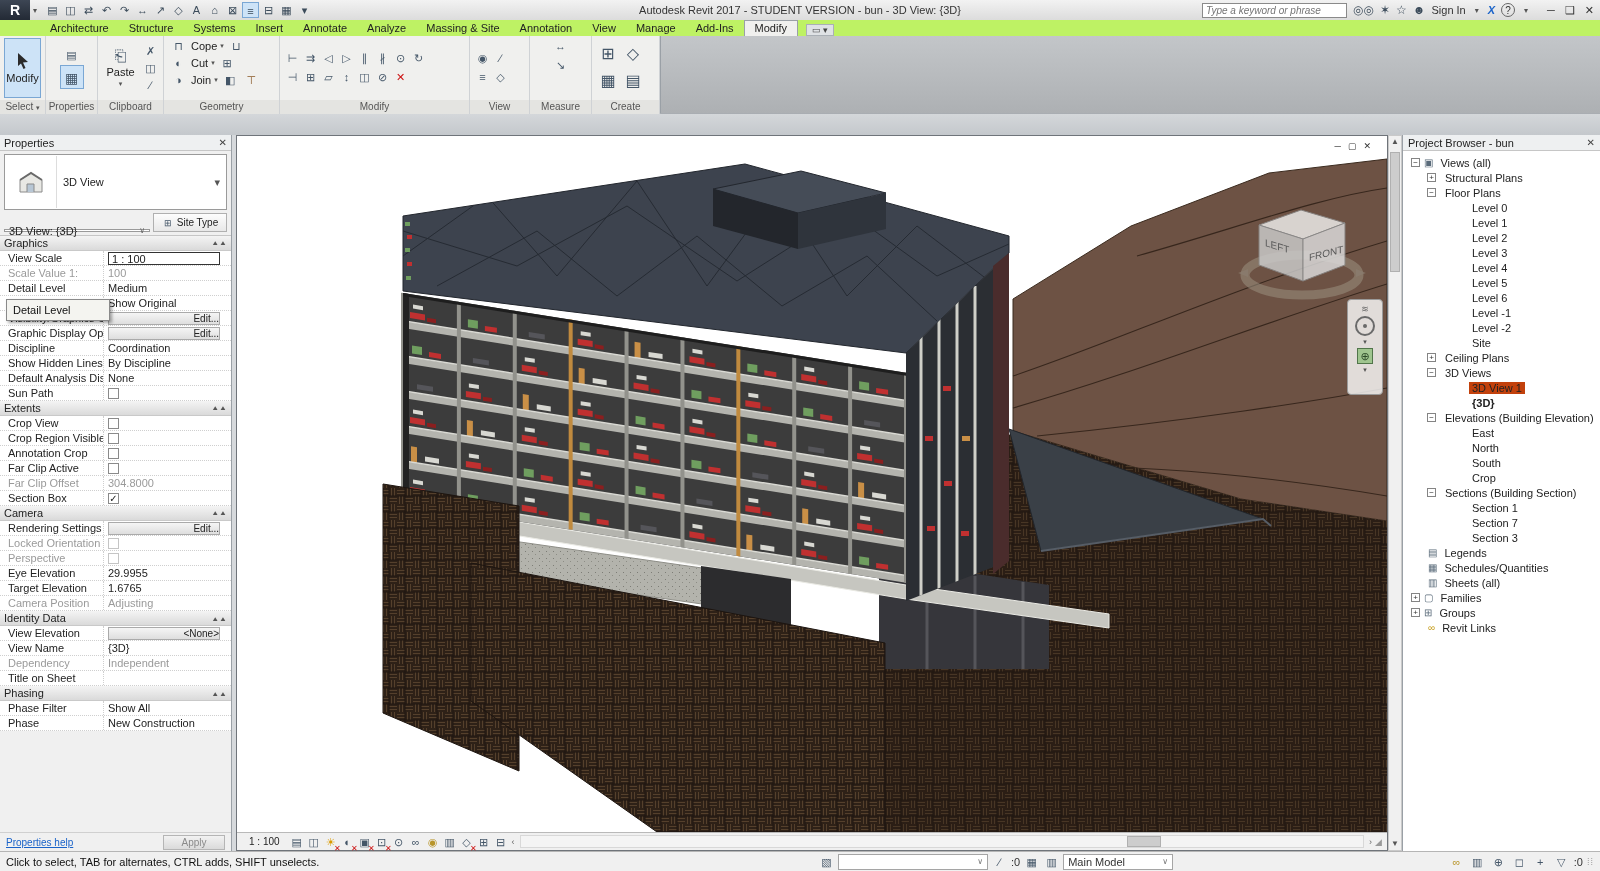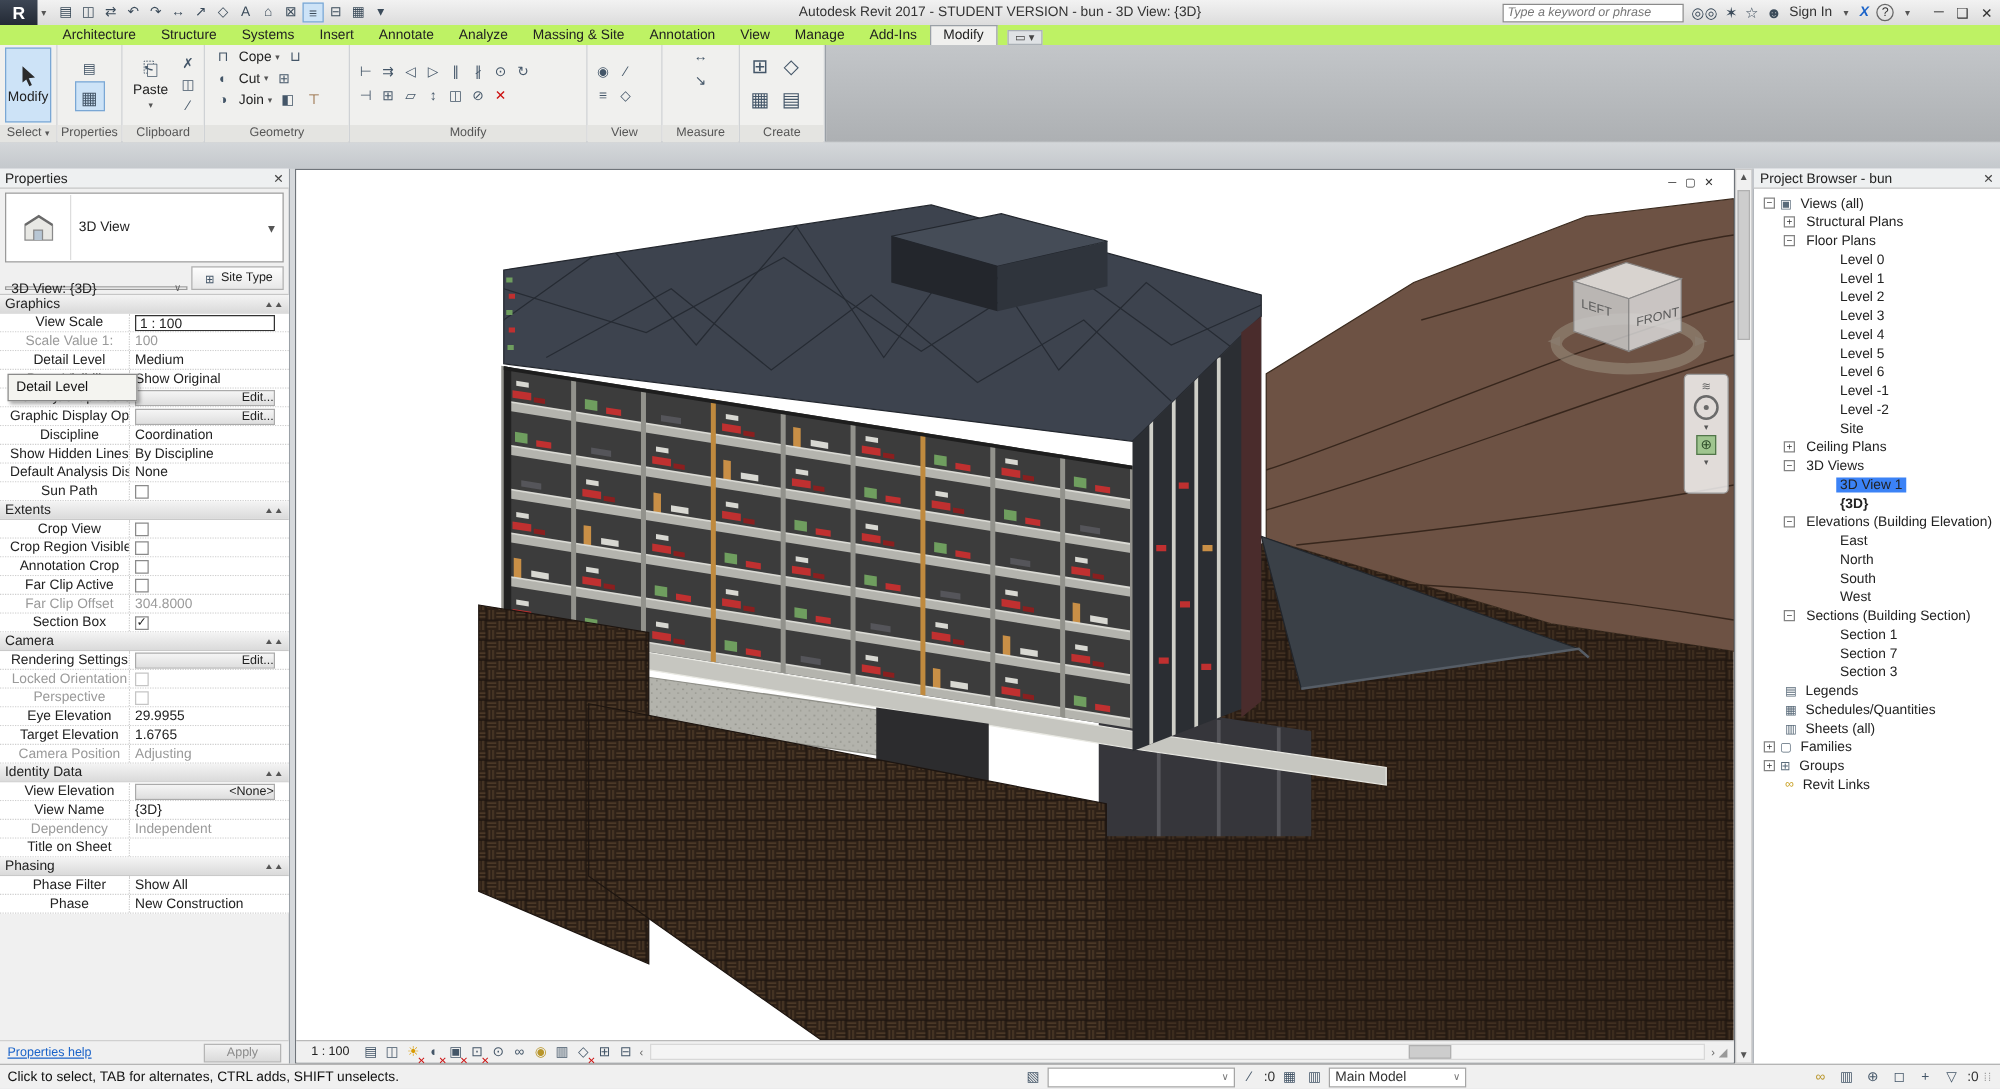--- a/index.html
+++ b/index.html
@@ -68,21 +68,21 @@
   .combo { flex:1; border:1px solid #9a9a9a; background:#fff; display:flex; align-items:center; padding:0 4px;margin-top:16px; }
   .combo .cc { margin-left:auto; color:#666; font-size:8px; }
   .edit-type { width:74px; border:1px solid #b0b0b0; background:linear-gradient(#fdfdfd,#e8e8e8);
     display:flex; align-items:center; justify-content:center; gap:3px; font-size:10px; }
   #prop-grid { background:#fff; border-top:1px solid #c6c6c6; }
   .psec { height:15px; background:linear-gradient(#f4f4f4,#dadada); border-bottom:1px solid #c9c9c9;
     display:flex; align-items:center; padding:0 4px; color:#222; }
   .psec .chev { margin-left:auto; color:#555; font-size:8px; transform:scaleY(.8); }
   .prow { height:15px; display:flex; border-bottom:1px dotted #cfcfcf; background:#fff; }
   .plab { flex:0 0 104px; padding-left:8px; border-right:1px dotted #cfcfcf; color:#222;
-    white-space:nowrap; overflow:hidden; line-height:15px;text-align:center; }
+    white-space:nowrap; overflow:hidden; line-height:15px; }
   .pval { flex:1; padding-left:4px; line-height:15px; color:#222; white-space:nowrap; overflow:hidden;
     display:flex; align-items:center; }
   .dim { color:#9a9a9a; }
   .pbtn { width:112px; height:13px; background:linear-gradient(#f5f5f5,#dedede); border:1px solid #aaa;
     text-align:right; line-height:12px; font-size:10px; }
   .vbox { width:112px; height:13px; border:1px solid #333; line-height:12px; padding-left:3px; background:#fff; }
   .cbx { width:11px; height:11px; border:1px solid #8a8a8a; background:#fff; font-size:10px; line-height:10px;
     text-align:center; color:#222; }
   .cbx.dis { border-color:#c5c5c5; }
   .tooltip { position:absolute; left:6px; top:164px; width:104px; height:22px; background:#f4f4f0;
@@ -127,21 +127,21 @@
     border-left:1px solid #9aa0a6; }
   .brw-title { height:16px; background:#eef0f1; border-bottom:1px solid #c6c6c6; display:flex;
     align-items:center; padding:0 5px; font-size:11px; }
   .brw-title .x { margin-left:auto; color:#444; font-size:10px; }
   #tree { padding-top:4px; }
   .trow { height:15px; display:flex; align-items:center; font-size:11px; color:#222; white-space:nowrap; }
   .texp { width:9px; height:9px; border:1px solid #848484; background:#fff; font-size:8px; line-height:8px;
     text-align:center; color:#333; flex:0 0 9px; }
   .ticn { font-size:10px; margin-right:4px; color:#5a6b7a; }
   .tlabel { padding:0 3px; }
-  .tlabel.sel { background:#3b82f6; }
+  .tlabel.sel { background:#c2410c; }
   .tlabel.bold { font-weight:bold; }
 
   
   .statusbar { position:absolute; left:0; top:851px; width:1600px; height:20px; background:#f0f0f0;
     border-top:1px solid #b5b5b5; display:flex; align-items:center; font-size:11px; }
   .sb-msg { padding-left:6px; color:#111; }
   .sb-left { position:absolute; left:818px; display:flex; align-items:center; gap:3px; }
   .sb-combo { width:150px; height:16px; border:1px solid #a5a5a5; background:#fff; display:flex;
     align-items:center; padding:0 4px; font-size:11px; color:#333; }
   .sb-combo.small { width:110px; }
@@ -914,21 +914,21 @@
         <div class="trow">
           <span style="width: 66px; display: inline-block;"></span>
           <span class="tlabel">North</span>
         </div>
         <div class="trow">
           <span style="width: 66px; display: inline-block;"></span>
           <span class="tlabel">South</span>
         </div>
         <div class="trow">
           <span style="width: 66px; display: inline-block;"></span>
-          <span class="tlabel">West</span>
+          <span class="tlabel">Crop</span>
         </div>
         <div class="trow">
           <span style="width: 24px; display: inline-block;"></span>
           <span class="texp">−</span>
           <span style="width: 6px; display: inline-block;"></span>
           <span class="tlabel">Sections (Building Section)</span>
         </div>
         <div class="trow">
           <span style="width: 66px; display: inline-block;"></span>
           <span class="tlabel">Section 1</span>

